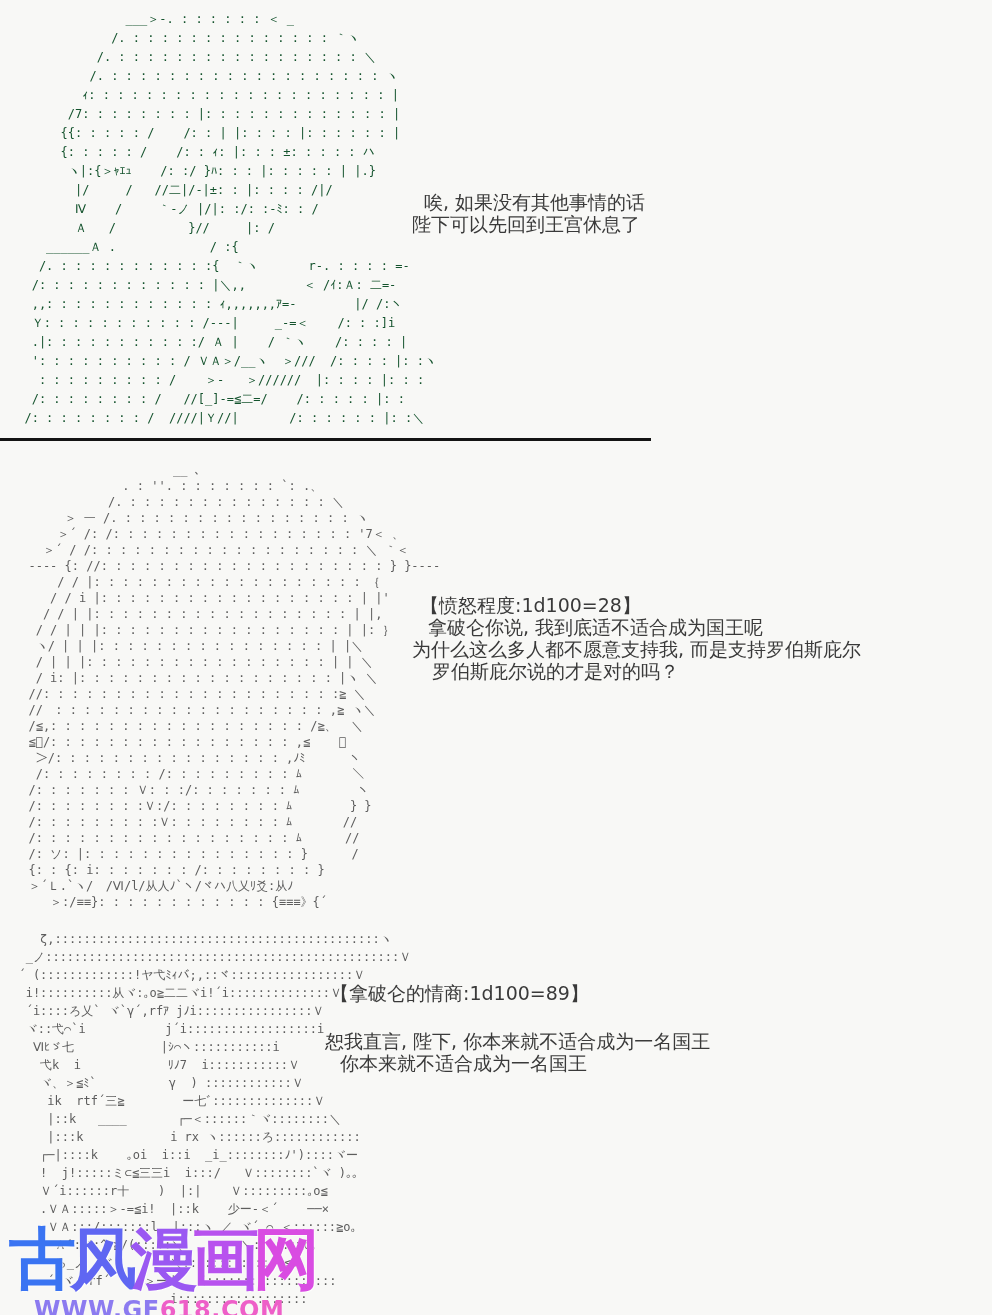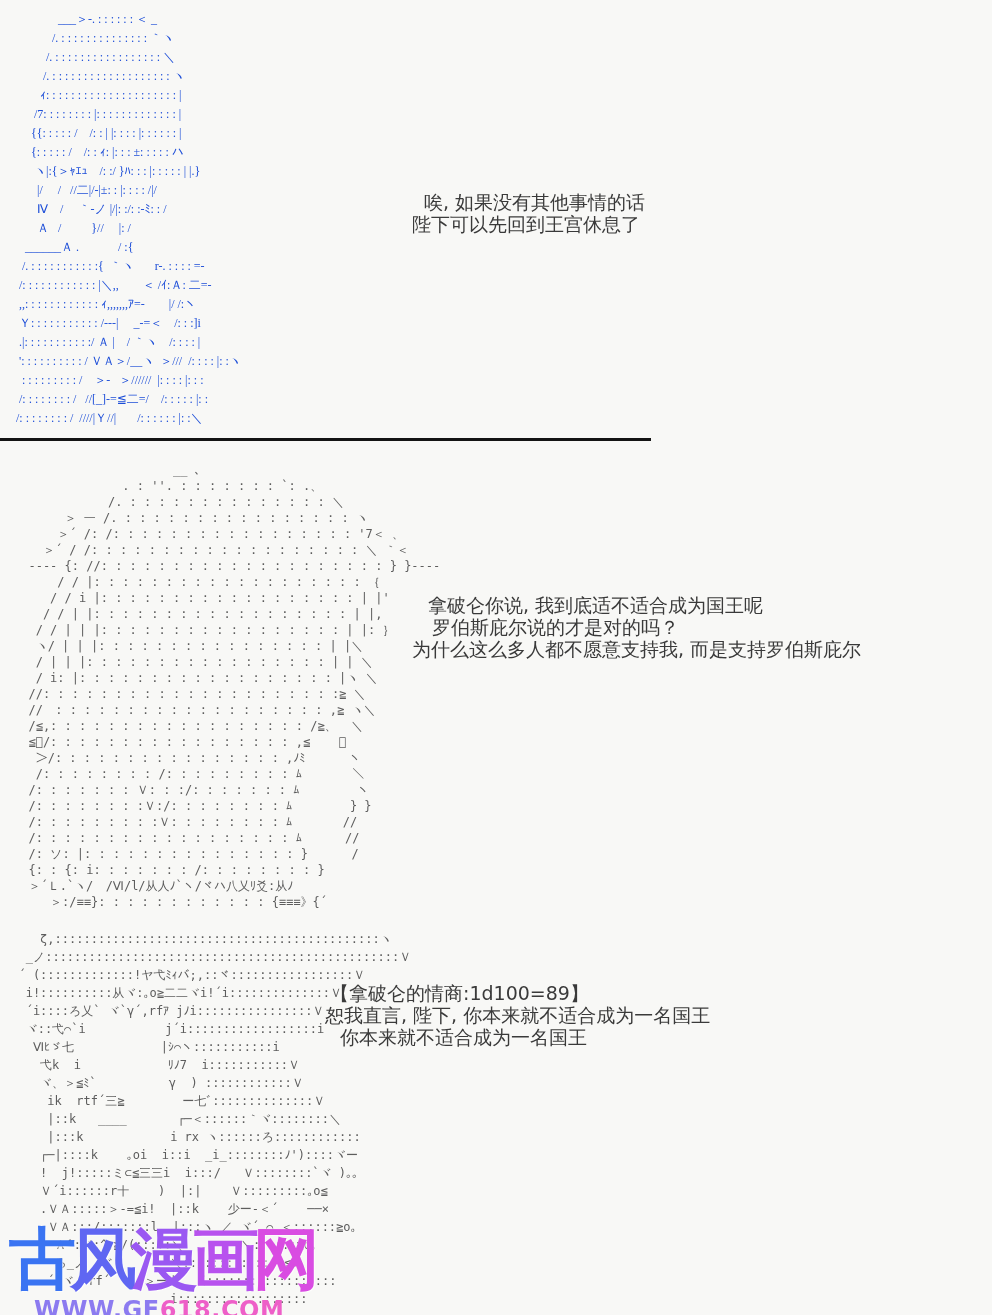--- a/index.html
+++ b/index.html
@@ -50,21 +50,21 @@
     font-weight:bold;
     letter-spacing:0.5px;
     white-space:nowrap;
   }
 </style>
 </head>
 <body>
 
 <div class="canvas" style="background-color: rgb(248, 248, 246);">
 
-  <pre class="aa" style="left: 10px; top: 10px; line-height: 19px; color: #1d4ed8; font-family: Liberation Serif, serif;">                ___＞-. : : : : : : ＜ _
+  <pre class="aa" style="left: 10px; top: 10px; line-height: 19px; color: #14532d;">                ___＞-. : : : : : : ＜ _
               /. : : : : : : : : : : : : : : ｀ヽ
             /. : : : : : : : : : : : : : : : : : ＼
            /. : : : : : : : : : : : : : : : : : : : ヽ
           ｨ: : : : : : : : : : : : : : : : : : : : : |
         /7: : : : : : : : |: : : : : : : : : : : : : |
        {{: : : : : /    /: : | |: : : : |: : : : : : |
        {: : : : : /    /: : ｨ: |: : : ±: : : : : ハ
         ヽ|:{＞ｬｴｭ    /: :/ }ﾊ: : : |: : : : : | |.}
          |/     /   //二|/-|±: : |: : : : /|/
          Ⅳ    /     ｀-ノ |/|: :/: :-ﾐ: : /
@@ -110,23 +110,24 @@
   /: : : : : : : Ｖ: : :/: : : : : : : ﾑ        ヽ
   /: : : : : : : :Ｖ:/: : : : : : : : ﾑ        } }
   /: : : : : : : : :Ｖ: : : : : : : : ﾑ       //
   /: : : : : : : : : : : : : : : : : : ﾑ      //
   /: ソ: |: : : : : : : : : : : : : : : }      /
   {: : {: i: : : : : : : /: : : : : : : : }
   ＞´Ｌ.`ヽ/ゞ/Ⅵ/l/从人ﾉ`ヽ/ヾハ八乂ﾘ爻:从ﾉ
      ＞:/≡≡}: : : : : : : : : : : : {≡≡≡》{´</pre>
 
   <div class="dlg" style="left: 412px; top: 594px; color: rgb(58, 58, 58);">
+    <div style="margin-left:8px">【愤怒程度:1d100=28】</div>
     <div style="margin-left:16px">拿破仑你说, 我到底适不适合成为国王呢</div>
+    <div>为什么这么多人都不愿意支持我, 而是支持罗伯斯庇尔</div>
     <div style="margin-left:20px">罗伯斯庇尔说的才是对的吗？</div>
-    <div>为什么这么多人都不愿意支持我, 而是支持罗伯斯庇尔</div>
   </div>
 
   <pre class="aa" style="left: 4px; top: 930px; line-height: 18px; color: rgb(93, 93, 93);">     ζ,:::::::::::::::::::::::::::::::::::::::::::::ヽ
    _ノ:::::::::::::::::::::::::::::::::::::::::::::::::Ｖ
   ´ (:::::::::::::!ヤ弋ﾐｨバ;,::ヾ:::::::::::::::::Ｖ
    i!::::::::::从ヾ:｡o≧二二ヾi!´i::::::::::::::Ｖ
    ´i::::ろ乂` ヾ`γ´,rfｱ jﾉi::::::::::::::::Ｖ
    ヾ::弋⌒`i           j´i::::::::::::::::::i
     Ⅵﾋゞ七            |ｼ⌒ヽ:::::::::::i
      弋k  i            ﾘﾉ7  i:::::::::::Ｖ
@@ -141,21 +142,21 @@
       ＶＡ:::/:::::::l  |:::ヽ ／ ヾ´ ⌒ ＜::::::≧o｡
        Ａ^:ヾ:^｡≧/(:::::＼        ＼::::::≧o｡
        ろ_ノ  ヾ        ＼::::::::::::::≦o｡
       ´ ヾ  rf´   ノ＞ー七  〈::::::::::::::::::
                        i::::::::::::::::::</pre>
 
   <div class="dlg" style="left: 330px; top: 982px; color: rgb(58, 58, 58);">
     <div>【拿破仑的情商:1d100=89】</div>
   </div>
 
-  <div class="dlg" style="left: 325px; top: 1004px; color: rgb(58, 58, 58);">
+  <div class="dlg" style="left: 325px; top: 1030px; color: rgb(58, 58, 58);">
     <div>恕我直言, 陛下, 你本来就不适合成为一名国王</div>
     <div style="margin-left:15px">你本来就不适合成为一名国王</div>
   </div>
 
   <div class="watermark">
     <div class="wm-title">
       <span style="color: rgb(58, 116, 242);">古</span><span style="color: rgb(95, 102, 242);">风</span><span style="color: rgb(154, 88, 242);">漫</span><span style="color: rgb(184, 82, 238);">画</span><span style="color: rgb(217, 76, 226);">网</span>
     </div>
     <div class="wm-url">
       <span style="color: rgb(140, 123, 240); margin-left: 28px;">WWW.GF</span><span style="color: rgb(238, 95, 200);">618.COM</span>

